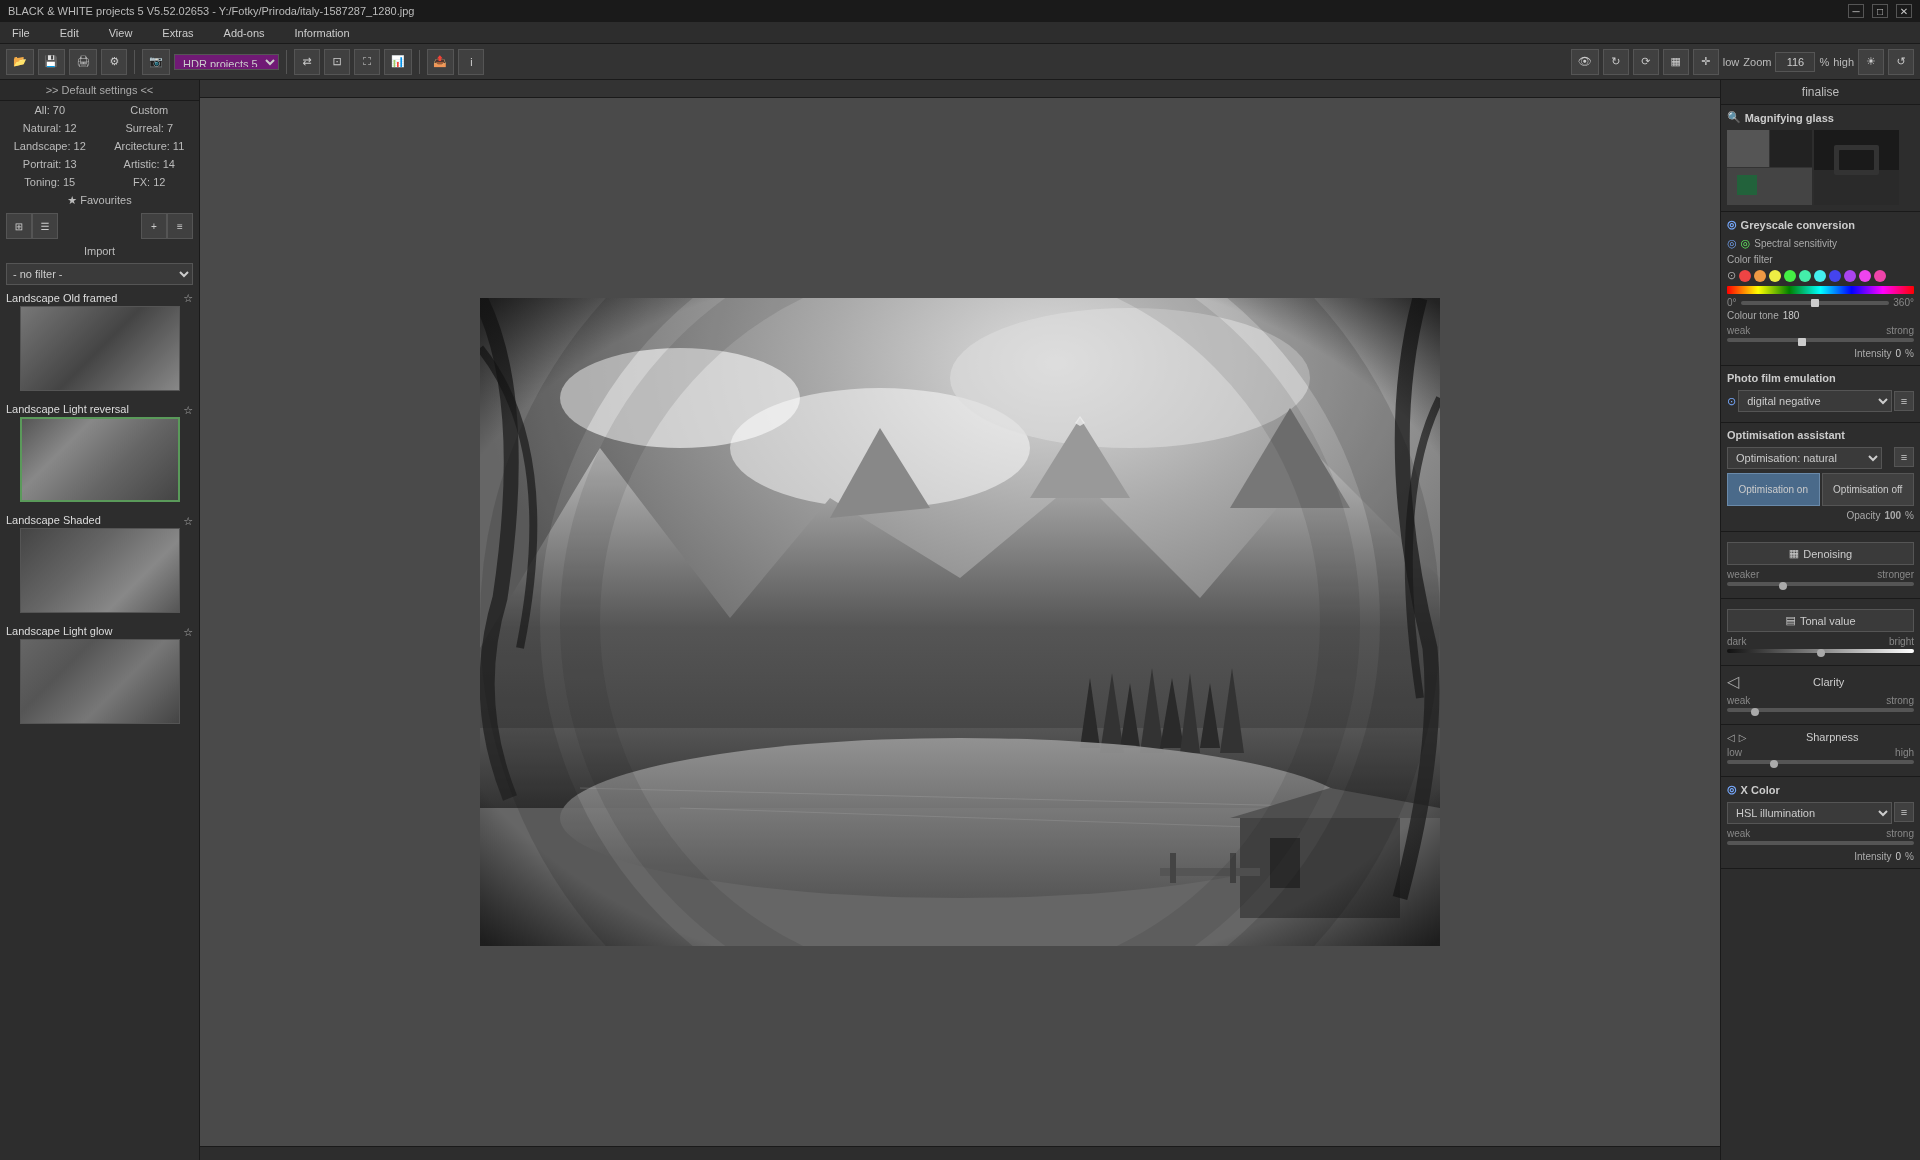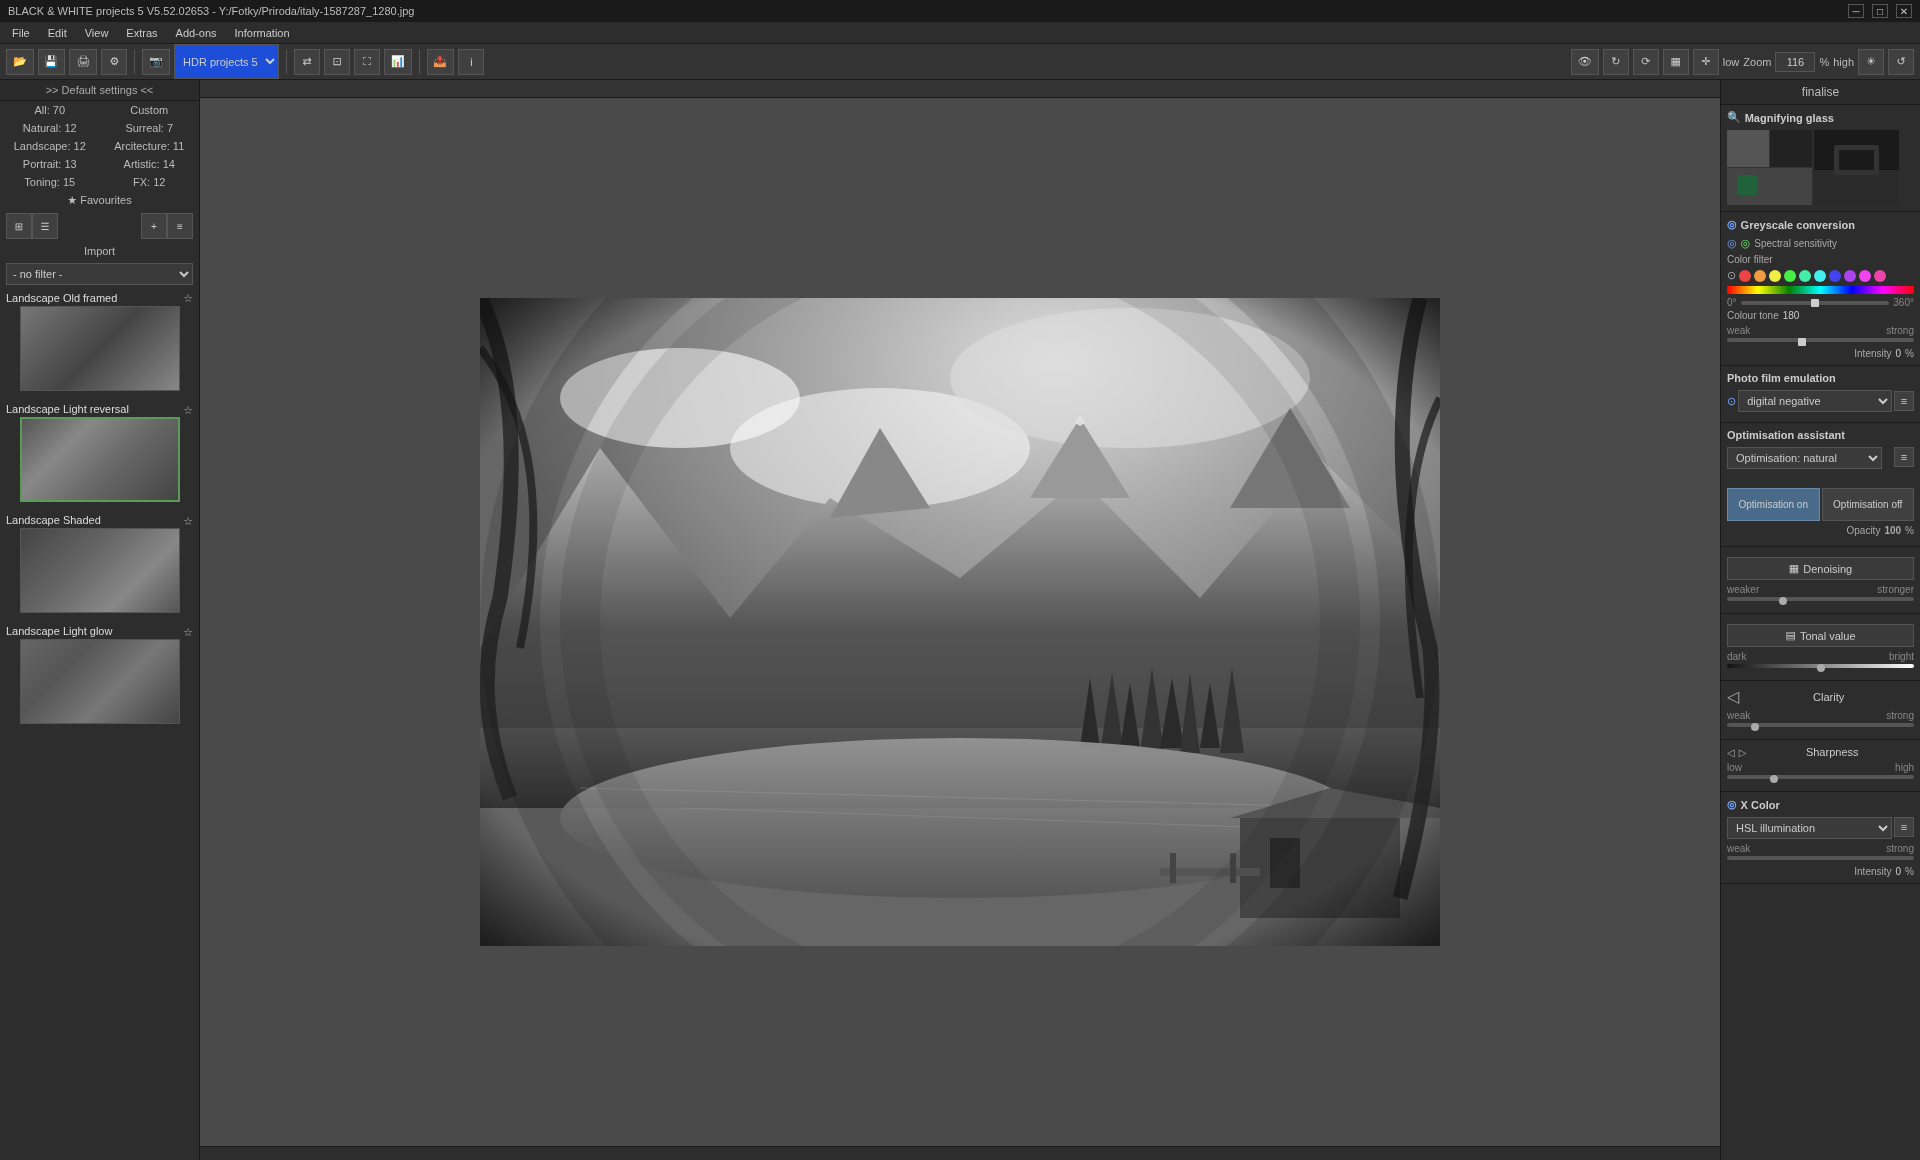--- a/index.html
+++ b/index.html
@@ -5,28 +5,28 @@
     * { box-sizing: border-box; margin: 0; padding: 0; }
     body { background: #2b2b2b; color: #ccc; font-family: Arial, sans-serif; font-size: 11px; overflow: hidden; width: 1920px; height: 1160px; }
 
     
     .title-bar { background: #1a1a1a; height: 22px; display: flex; align-items: center; justify-content: space-between; padding: 0 8px; }
     .title-bar-title { font-size: 11px; color: #bbb; }
     .title-bar-controls { display: flex; gap: 8px; }
     .title-bar-btn { background: none; border: 1px solid #555; color: #ccc; width: 16px; height: 14px; font-size: 10px; cursor: pointer; display: flex; align-items: center; justify-content: center; }
 
     
-    .menu-bar { background: #2d2d2d; height: 22px; display: flex; align-items: center; gap: 2px; padding: 0 4px; border-bottom: 1px solid #1a1a1a; }
+    .menu-bar { background: #2d2d2d; height: 22px; display: flex; align-items: center; gap: 14px; padding: 0 4px; border-bottom: 1px solid #1a1a1a; }
     .menu-item { padding: 2px 8px; color: #ccc; cursor: pointer; font-size: 11px; }
 
     
     .toolbar { background: #333; height: 36px; display: flex; align-items: center; padding: 0 6px; gap: 4px; border-bottom: 1px solid #1a1a1a; }
     .toolbar-btn { background: #404040; border: 1px solid #555; color: #ccc; padding: 3px 6px; cursor: pointer; font-size: 11px; height: 26px; display: flex; align-items: center; justify-content: center; min-width: 26px; }
     .toolbar-separator { width: 1px; height: 24px; background: #555; margin: 0 3px; }
-    .toolbar-combo { background: #1d4ed8; border: 1px solid #555; color: #ccc; padding: 2px 4px; font-size: 11px; height: 35px; }
+    .toolbar-combo { background: #701a75; border: 1px solid #555; color: #ccc; padding: 2px 4px; font-size: 11px; height: 16px; }
     .zoom-area { display: flex; align-items: center; gap: 4px; margin-left: auto; }
     .zoom-label { color: #bbb; font-size: 11px; }
     .zoom-input { background: #3a3a3a; border: 1px solid #555; color: #ccc; width: 40px; text-align: center; font-size: 11px; height: 20px; }
 
     
     .main-layout { display: flex; height: calc(1160px - 22px - 22px - 36px); }
 
     
     .left-panel { width: 200px; background: #2d2d2d; border-right: 1px solid #1a1a1a; display: flex; flex-direction: column; overflow: hidden; }
     .left-panel-header { background: #2a2a2a; padding: 4px 6px; text-align: center; border-bottom: 1px solid #1a1a1a; cursor: pointer; color: #aaa; font-size: 11px; }
@@ -417,21 +417,21 @@
           <option>digital negative</option>
         </select>
         <button class="panel-btn-sm">≡</button>
       </div>
     </div>
 
     <div class="panel-section">
       <div class="panel-section-title">
         <span>Optimisation assistant</span>
       </div>
-      <div style="display:flex; gap:12px; margin-bottom:19px;">
+      <div style="display:flex; gap:12px; margin-bottom:4px;">
         <select class="panel-dropdown">
           <option>Optimisation: natural</option>
         </select>
         <button class="panel-btn-sm">≡</button>
       </div>
       <div class="two-btn-row">
         <button class="active">Optimisation on</button>
         <button>Optimisation off</button>
       </div>
       <div class="opacity-row">

